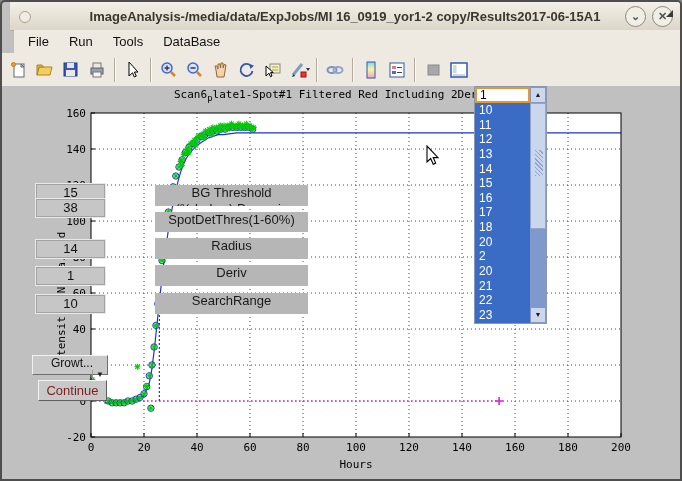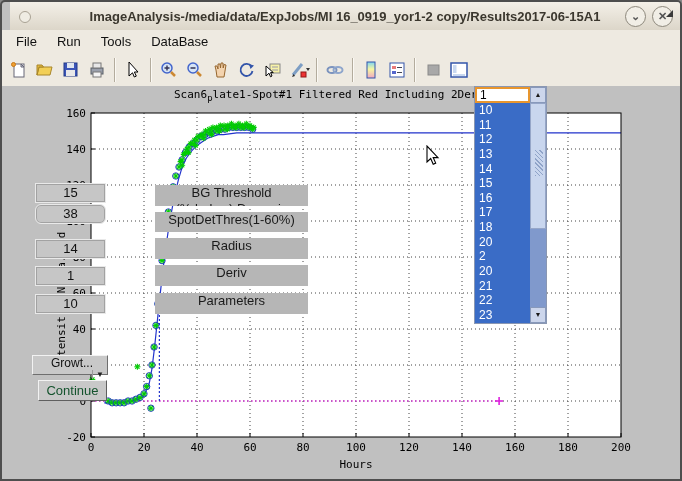--- a/index.html
+++ b/index.html
@@ -8,21 +8,21 @@
   .titlebar{position:absolute;left:8px;top:0;right:0;height:28px;
             background:linear-gradient(#f4f0e8,#dcd6c9);border-bottom:1px solid #b5ae9e;
             display:flex;align-items:center;}
   .tb-menu-icon{position:absolute;left:9px;top:9px;width:10px;height:10px;border-radius:50%;
             border:1px solid #a9a294;background:#efece3;}
   .tb-title{flex:1;text-align:center;font-size:13px;font-weight:bold;color:#3b372e;
             padding:0 60px;white-space:nowrap;overflow:hidden;}
   .tb-btns{position:absolute;right:7px;top:4px;display:flex;gap:6px;}
   .tb-circle{width:19px;height:19px;border-radius:50%;border:1px solid #8d887c;background:#f1eee6;
             color:#555;font-size:11px;line-height:18px;text-align:center;font-weight:bold;}
-  .menubar{position:absolute;left:0;top:28px;right:0;height:23px;background:#eeeae1;
+  .menubar{position:absolute;left:12px;top:28px;right:0;height:23px;background:#eeeae1;
            border-bottom:1px solid #0f172a;display:flex;align-items:center;padding-left:4px;}
   .menu-item{font-size:13px;color:#111;padding:2px 10px;}
   .menu-arrow{position:absolute;right:7px;top:8px;width:0;height:0;
            border-bottom:7px solid #3a3a3a;border-left:7px solid transparent;}
   .toolbar{position:absolute;left:0;top:51px;right:0;height:33px;background:#eeeae1;
            border-bottom:1px solid #97917f;display:flex;align-items:center;padding-left:4px;}
   .tool-btn{width:26px;height:26px;display:flex;align-items:center;justify-content:center;}
   .tool-sep{width:1px;height:24px;background:#b3ac9d;border-right:1px solid #fbf9f4;margin:0 4px;}
   .figure{position:absolute;left:0;top:84px;right:0;bottom:0;background:#c0c0c0;}
   #plot{position:absolute;left:0;top:0;z-index:1;}
@@ -32,21 +32,21 @@
   .edit-field{position:absolute;left:33px;width:71px;height:20px;z-index:3;background:#c6c6c6;
            border:1px solid #e9e9e9;box-shadow:inset 0 0 0 1px #a2a2a2;box-sizing:border-box;
            text-align:center;font-size:13px;color:#111;line-height:18px;}
   .lbl-btn{position:absolute;left:116px;width:153px;z-index:3;background:#b6b6b6;
            text-align:center;font-size:13px;color:#1a1a1a;line-height:16px;overflow:hidden;margin-left:37px;}
   .growth-dd{position:absolute;left:30px;top:269px;width:76px;height:20px;z-index:3;background:#c8c8c8;
            border:1px solid;border-color:#f2f2f2 #6e6e6e #6e6e6e #f2f2f2;box-sizing:border-box;
            font-size:12px;color:#111;display:flex;align-items:center;padding-left:4px;flex-direction:column;}
   .dd-arrow{margin-left:auto;border-left:1px solid #9a9a9a;padding:0 3px;font-size:8px;color:#222;}
   .continue-btn{position:absolute;left:36px;top:294px;width:69px;height:21px;z-index:3;background:#c8c8c8;
-           border:1px solid;border-color:#f2f2f2 #5f5f5f #5f5f5f #f2f2f2;font-size:13px;color:#14532d;
+           border:1px solid;border-color:#f2f2f2 #5f5f5f #5f5f5f #f2f2f2;font-size:13px;color:#7f1d1d;
            font-family:"Liberation Sans",sans-serif;padding:0;}
   .spotlist{position:absolute;left:472px;top:0;width:71px;height:236px;z-index:4;
            border:1px solid #8a97b2;box-sizing:content-box;}
   .combo{position:absolute;left:0;top:0;width:55px;height:16px;background:#fff;
            border:2px solid #e8962e;box-sizing:border-box;font-size:12px;line-height:12px;
            padding-left:3px;color:#000;}
   .items{position:absolute;left:0;top:16px;width:55px;bottom:0;background:#3a6cc6;overflow:hidden;}
   .sl-item{height:14.65px;color:#fff;font-size:12px;line-height:14px;padding-left:4px;}
   .scroll{position:absolute;left:55px;top:0;width:16px;bottom:0;background:#8099cc;}
   .sb-btn{position:absolute;left:0;width:16px;height:16px;background:#ccd6ec;border:1px solid #8899bb;
@@ -647,39 +647,39 @@
           <text x="63" y="176" text-anchor="middle" transform="rotate(-90 63 176)" font-family="DejaVu Sans Mono,monospace" font-size="11px" fill="#000">a.</text>
           <text x="63" y="204" text-anchor="middle" transform="rotate(-90 63 204)" font-family="DejaVu Sans Mono,monospace" font-size="11px" fill="#000">N</text>
           <text x="63" y="250" text-anchor="middle" transform="rotate(-90 63 250)" font-family="DejaVu Sans Mono,monospace" font-size="11px" fill="#000">tensit</text>
         </g>
       </svg>
 
     <div class="plot-title"><span>Scan6</span><sub>p</sub><span>late1-Spot#1 Filtered Red Including 2Deriv Bl</span></div>
 
     <div id="controls">
         <div class="edit-field" style="top: 97px;">15</div>
-        <div class="edit-field" style="top: 118px; border-radius: 6px;">38</div>
+        <div class="edit-field" style="top: 112px;">38</div>
         <div class="edit-field" style="top: 153px;">14</div>
         <div class="edit-field" style="top: 180px;">1</div>
         <div class="edit-field" style="top: 208px;">10</div>
         <div class="lbl-btn" style="top: 99px; height: 21px;">
           <div>BG Threshold</div>
           <div>(% below) Dynamic</div>
         </div>
         <div class="lbl-btn" style="top: 126px; height: 20px;">
           <div>SpotDetThres(1-60%)</div>
         </div>
         <div class="lbl-btn" style="top: 152px; height: 21px;">
           <div>Radius</div>
         </div>
         <div class="lbl-btn" style="top: 179px; height: 21px;">
           <div>Deriv</div>
         </div>
         <div class="lbl-btn" style="top: 207px; height: 21px;">
-          <div>Parameters</div>
+          <div>SearchRange</div>
         </div>
       </div>
 
     <div class="growth-dd">
       <span>Growt...</span>
       <span class="dd-arrow">▼</span>
     </div>
     <button class="continue-btn">Continue</button>
 
     <div class="spotlist">

